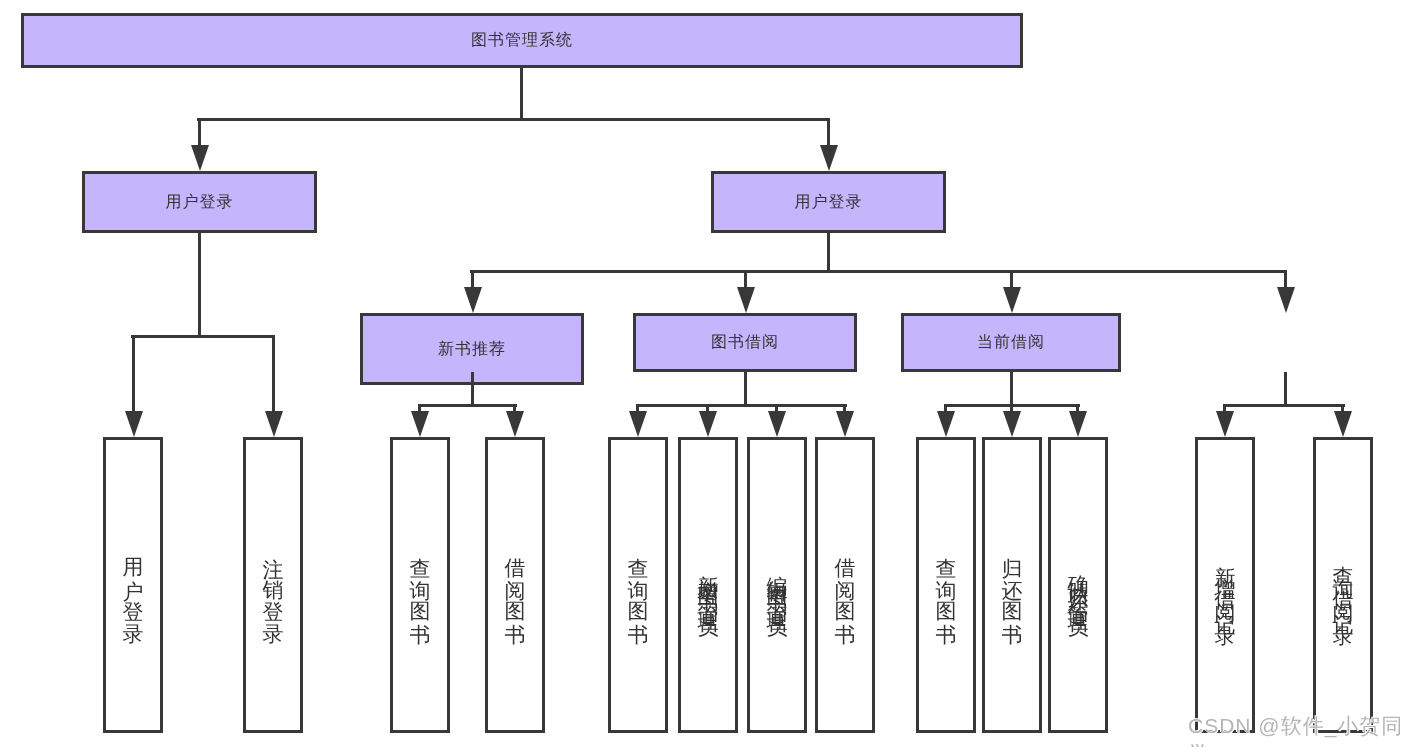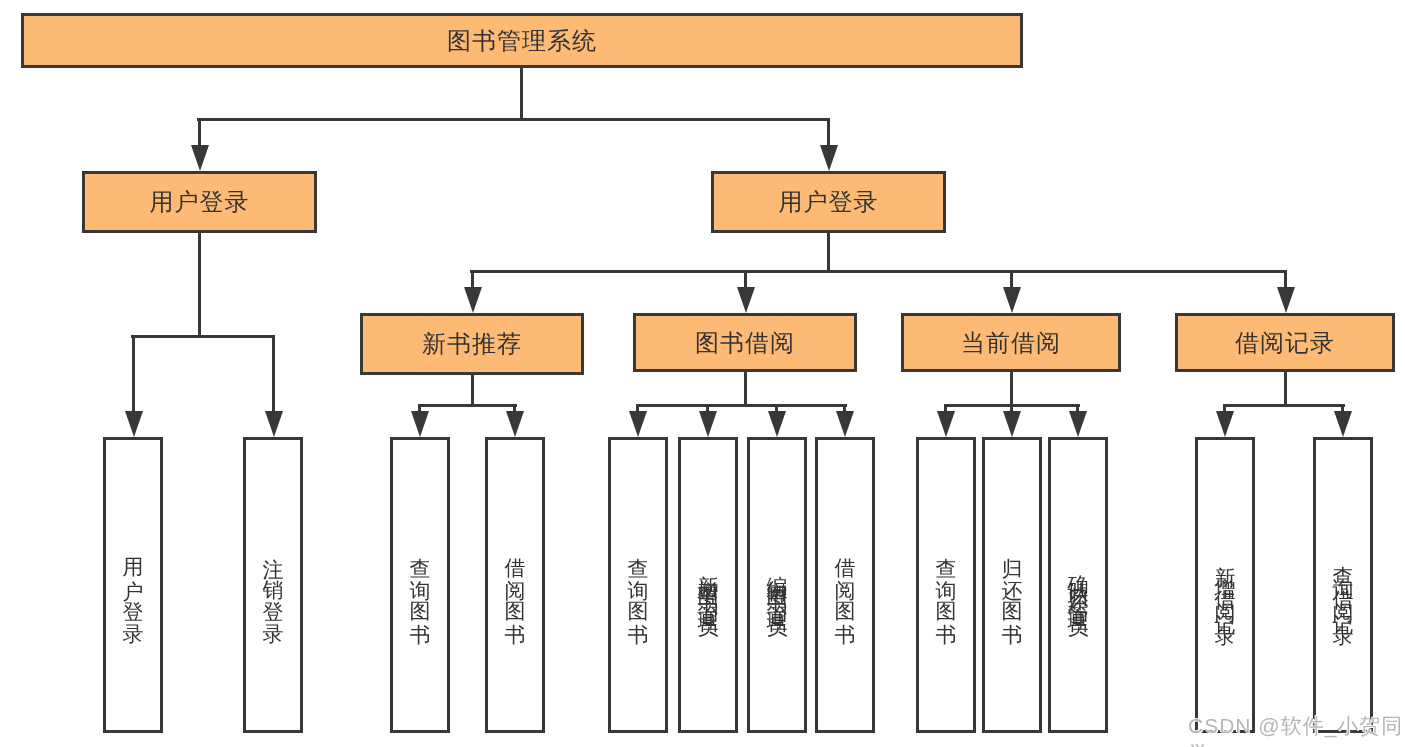--- a/index.html
+++ b/index.html
@@ -1,23 +1,23 @@
 <!DOCTYPE html>
 <html><head>
 <meta charset="utf-8">
 <style>
   html,body{margin:0;padding:0;background:#ffffff;}
   .canvas{
     position:relative;width:1405px;height:747px;background:#ffffff;overflow:hidden;
     font-family:"Liberation Sans","DejaVu Sans",sans-serif;color:#333333;
   }
   .box{
-    position:absolute;background:#fdba74;border:3px solid #383838;box-sizing:border-box;
+    position:absolute;background:#c4b5fd;border:3px solid #383838;box-sizing:border-box;
     display:flex;align-items:center;justify-content:center;
-    font-size:24px;letter-spacing:1px;color:#333333;
+    font-size:16px;letter-spacing:1px;color:#333333;
   }
   .leaf{
     position:absolute;width:60px;height:296px;background:#ffffff;border:3px solid #383838;
     box-sizing:border-box;display:flex;align-items:center;justify-content:center;
   }
   .leaf span{
     writing-mode:vertical-rl;text-orientation:mixed;white-space:nowrap;
     font-size:21px;color:#333333;
   }
   .ls4 span{letter-spacing:22px;}
@@ -69,31 +69,28 @@
   <div class="hl" style="left:470px;top:270px;width:817px"></div>
   <div class="vl" style="left:471px;top:270px;height:20px"></div>
   <div class="ah" style="left:464px;top:287px"></div>
   <div class="vl" style="left:744px;top:270px;height:20px"></div>
   <div class="ah" style="left:737px;top:287px"></div>
   <div class="vl" style="left:1010px;top:270px;height:20px"></div>
   <div class="ah" style="left:1003px;top:287px"></div>
   <div class="vl" style="left:1284px;top:270px;height:20px"></div>
   <div class="ah" style="left:1277px;top:287px"></div>
 
-  <div class="box" style="left:360px;top:313px;width:224px;height:62px">
+  <div class="box" style="left:360px;top:313px;width:224px;height:72px">
     <span>新书推荐</span>
   </div>
   <div class="box" style="left:901px;top:313px;width:220px;height:59px">
     <span>当前借阅</span>
   </div>
   <div class="box" style="left:633px;top:313px;width:224px;height:59px">
     <span>图书借阅</span>
-  </div>
-  <div class="box" style="left:1175px;top:313px;width:220px;height:59px">
-    <span>借阅记录</span>
   </div>
 
   <div class="vl" style="left:471px;top:372px;height:35px"></div>
   <div class="hl" style="left:418px;top:404px;width:99px"></div>
   <div class="vl" style="left:418px;top:404px;height:10px"></div>
   <div class="ah" style="left:411px;top:411px"></div>
   <div class="vl" style="left:513px;top:404px;height:10px"></div>
   <div class="ah" style="left:506px;top:411px"></div>
 
   <div class="vl" style="left:744px;top:372px;height:35px"></div>

